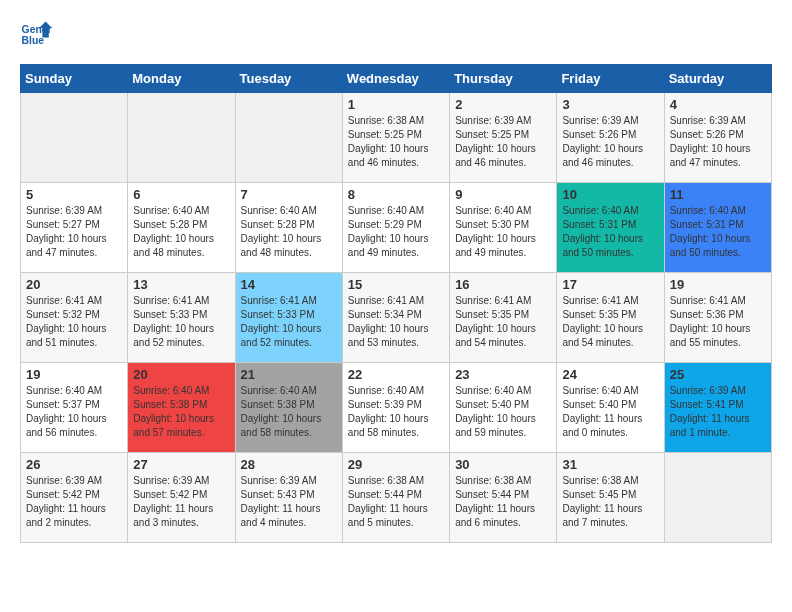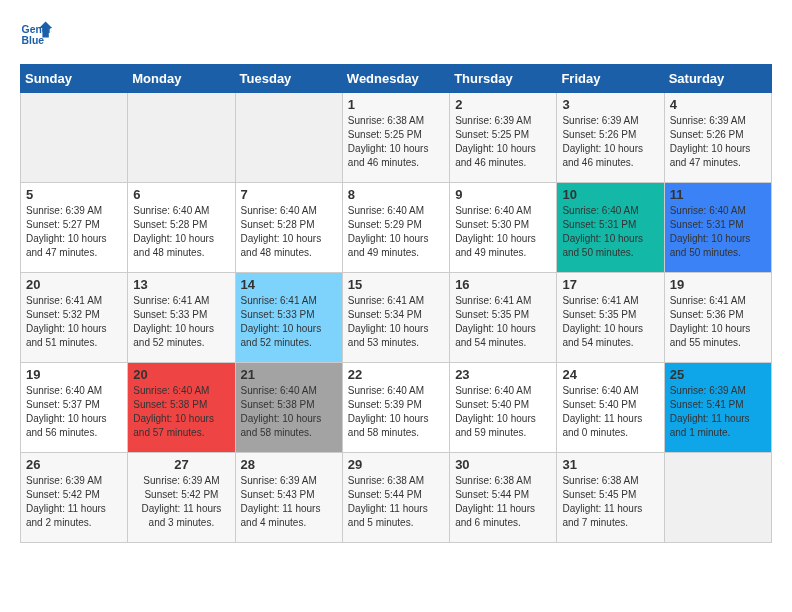--- a/index.html
+++ b/index.html
@@ -298,21 +298,21 @@
         </td>
       </tr>
       <tr>
         <td style="background: rgb(247, 247, 247);">
           <span class="day-num">26</span>
           <div class="day-info" style="white-space: pre-line;">Sunrise: 6:39 AM
 Sunset: 5:42 PM
 Daylight: 11 hours
 and 2 minutes.</div>
         </td>
-        <td style="background: rgb(247, 247, 247); text-align: center;">
+        <td style="background: rgb(247, 247, 247);">
           <span class="day-num">27</span>
           <div class="day-info" style="white-space: pre-line;">Sunrise: 6:39 AM
 Sunset: 5:42 PM
 Daylight: 11 hours
 and 3 minutes.</div>
         </td>
         <td style="background: rgb(247, 247, 247);">
           <span class="day-num">28</span>
           <div class="day-info" style="white-space: pre-line;">Sunrise: 6:39 AM
 Sunset: 5:43 PM

